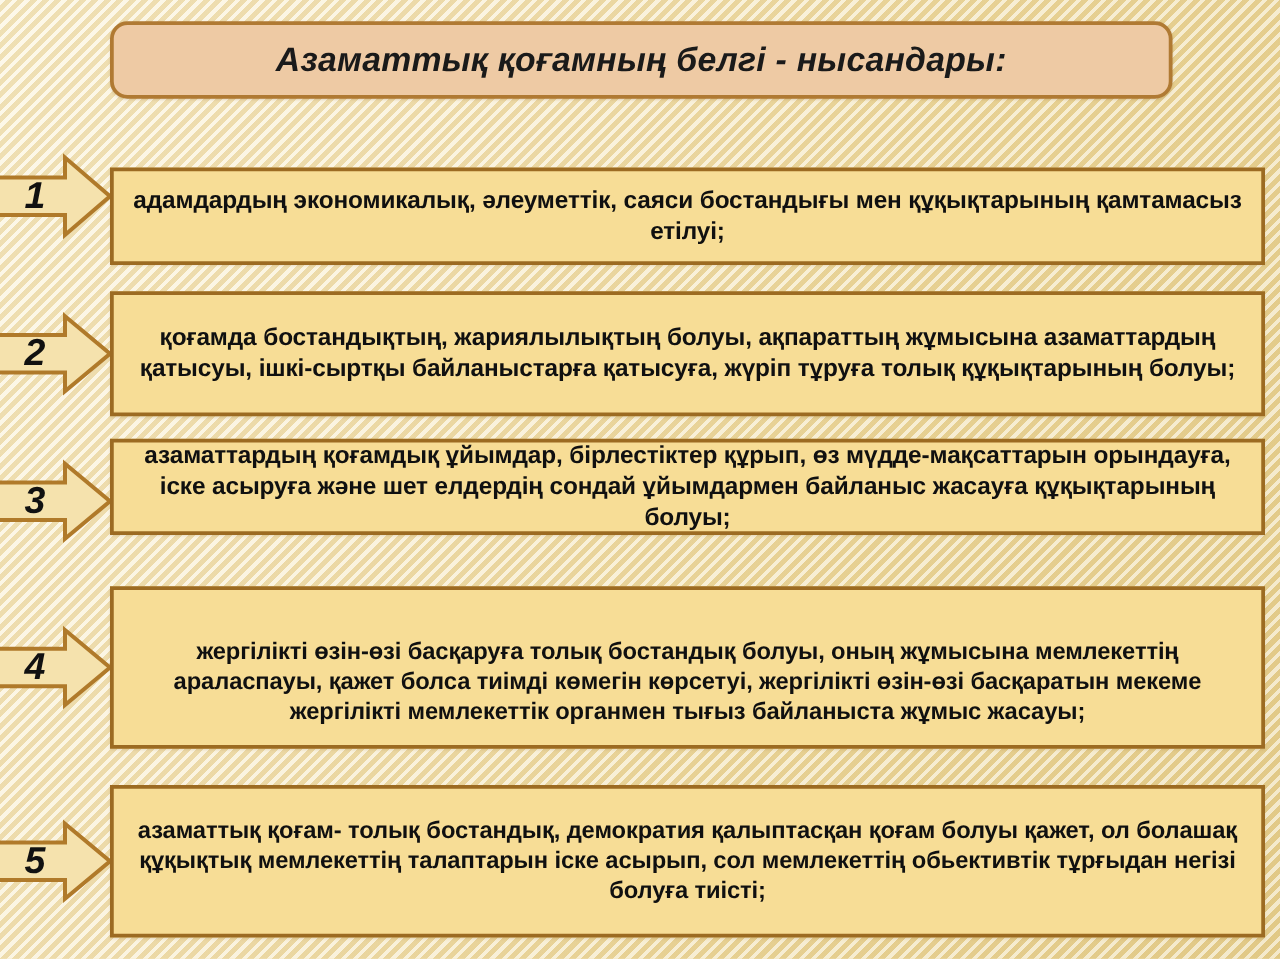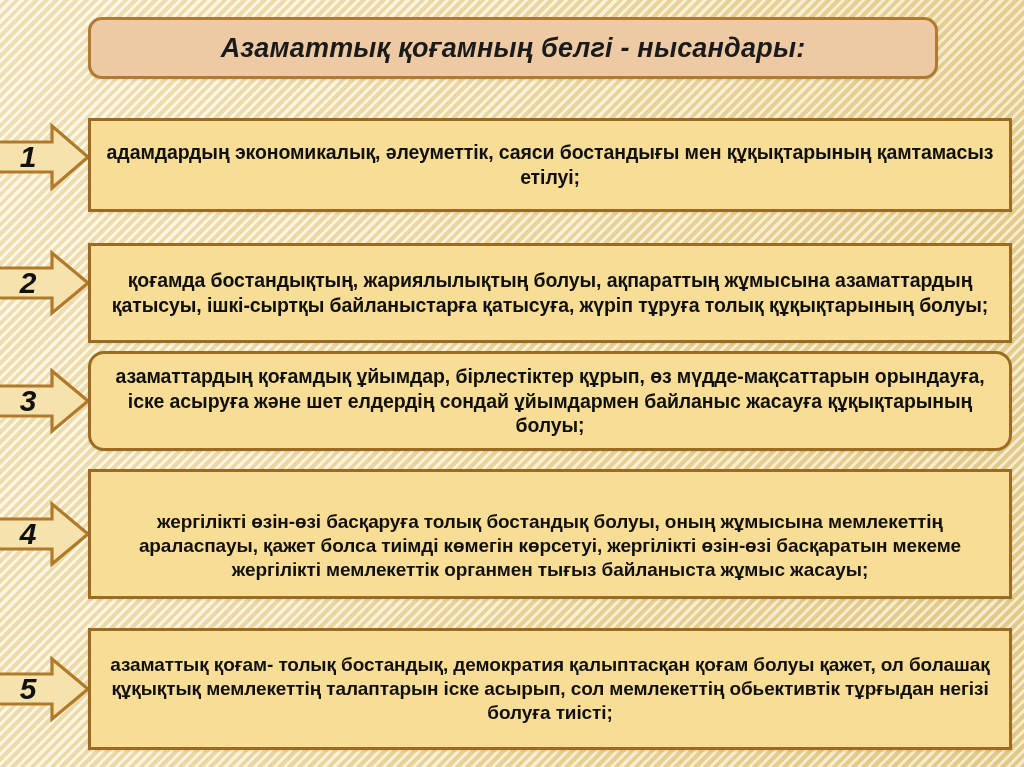--- a/index.html
+++ b/index.html
@@ -105,29 +105,29 @@
     font-size: 19.5px;
     font-weight: bold;
     color: #101010;
     text-align: center;
     line-height: 1.28;
     letter-spacing: -0.1px;
   }
 
   
   .row-1 { top: 118px; }
-  .row-1 .content-box { top: 0; height: 94px; }
+  .row-1 .content-box { top: 16px; height: 78px; }
   .row-1 .arrow { top: 6px; height: 66px; }
 
   .row-2 { top: 233px; }
-  .row-2 .content-box { top: 10px; height: 100px; }
+  .row-2 .content-box { top: 0; height: 100px; }
   .row-2 .arrow { top: 18px; height: 64px; }
 
   .row-3 { top: 351px; }
-  .row-3 .content-box { top: 0; height: 100px; border-radius: 16px; }
+  .row-3 .content-box { top: 0; height: 77px; }
   .row-3 .arrow { top: 18px; height: 64px; }
 
   .row-4 { top: 469px; }
   .row-4 .content-box { top: 0; height: 130px; }
   .row-4 .arrow { top: 33px; height: 64px; }
 
   .row-5 { top: 628px; }
   .row-5 .content-box { top: 0; height: 122px; }
   .row-5 .arrow { top: 29px; height: 64px; }
 

